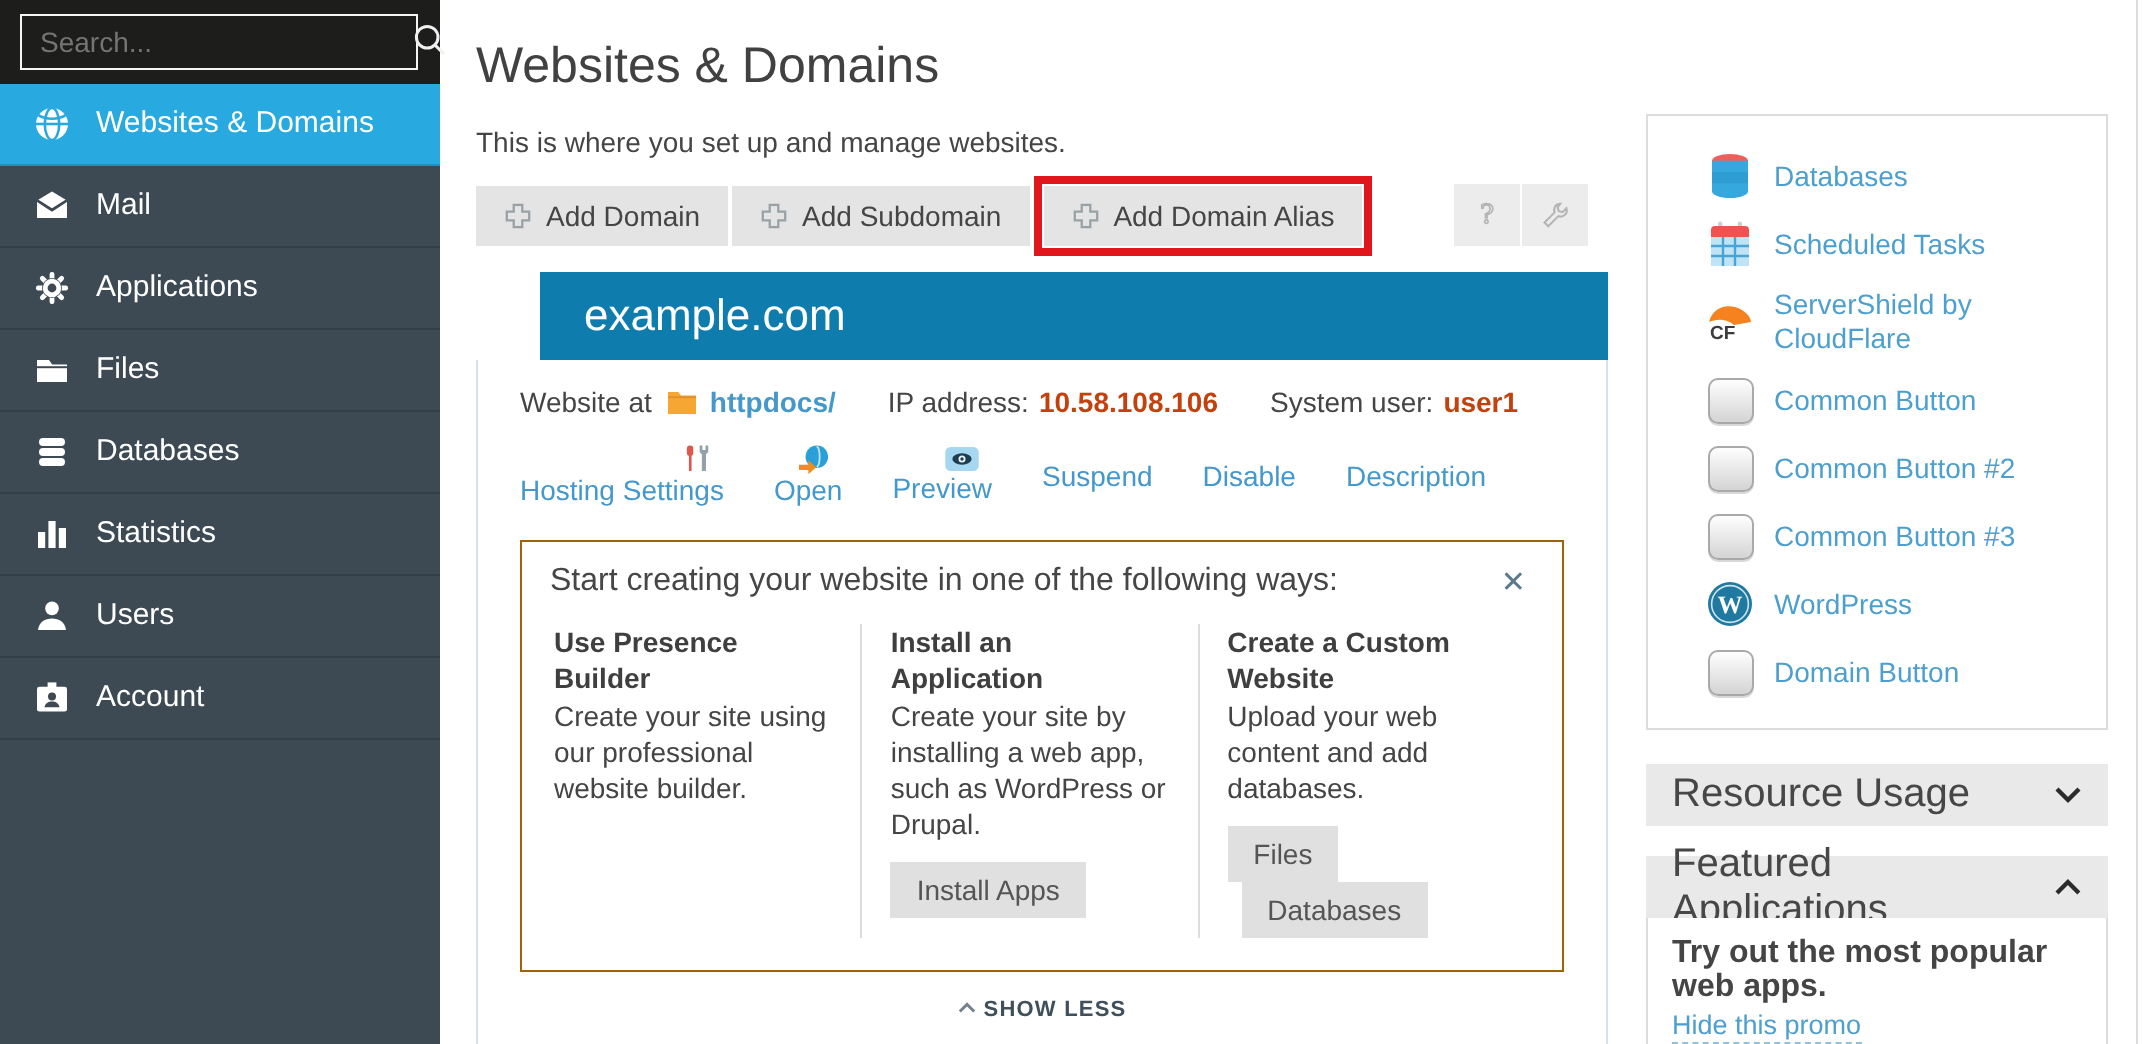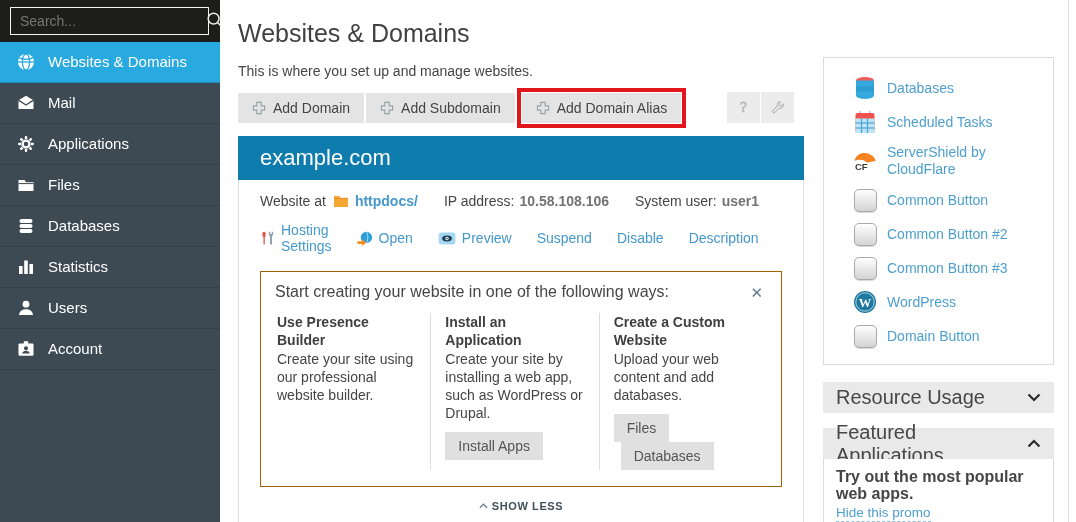--- a/index.html
+++ b/index.html
@@ -39,30 +39,30 @@
   .red-box .btn { margin:0; }
   .icon-btns { margin-left:auto; display:flex; }
   .sq-btn { width:33px; height:31px; background:#ececec; border:none; cursor:pointer;
     display:flex; align-items:center; justify-content:center; margin-left:1px;
     color:#b5b5b5; font-size:17px; }
   .icon-btns { margin-right:10px; }
 
   
   .card { margin-top:13px; }
   .card-head { height:44px; background:#0e7cac; color:#fff; font-size:22px;
-    line-height:44px; padding-left:22px; }
+    line-height:44px; padding-left:22px;margin-left:32px; }
   .card-body { border:1px solid #d8e1e8; border-top:none; padding:13px 21px 18px; background:#fff; }
   .info-row { font-size:14px; display:flex; align-items:center; }
-  .info-row b { color:#737373; }
+  .info-row b { color:#c2410c; }
   .gap26 { margin-left:26px; }
   .lnk { color:#4498cc; text-decoration:none; cursor:pointer; }
   .docroot { font-weight:bold; margin-left:4px; }
   .mini-ico { display:inline-flex; margin:0 2px 0 7px; }
   .actions-row { margin-top:13px; font-size:14px; display:flex; align-items:center; }
-  .actions-row .item { margin-right:25px; display:inline-flex; align-items:center; }
+  .actions-row .item { margin-right:25px; display:inline-flex; align-items:flex-end;flex-direction:column; }
   .actions-row .item .aico { margin-right:6px; display:inline-flex; }
 
   .promo { margin-top:17px; border:1px solid #a16207; padding:11px 14px 16px; }
   .promo-head { display:flex; align-items:flex-start; }
   .promo-title { font-size:16px; color:#464646; }
   .promo-close { margin-left:auto; background:none; border:none; cursor:pointer;
     color:#5c7a8c; font-size:15px; line-height:15px; padding:2px 4px; }
   .promo-cols { display:flex; margin-top:11px; }
   .pcol { flex:1; padding:0 14px; }
   .pcol:first-child { padding-left:2px; }

